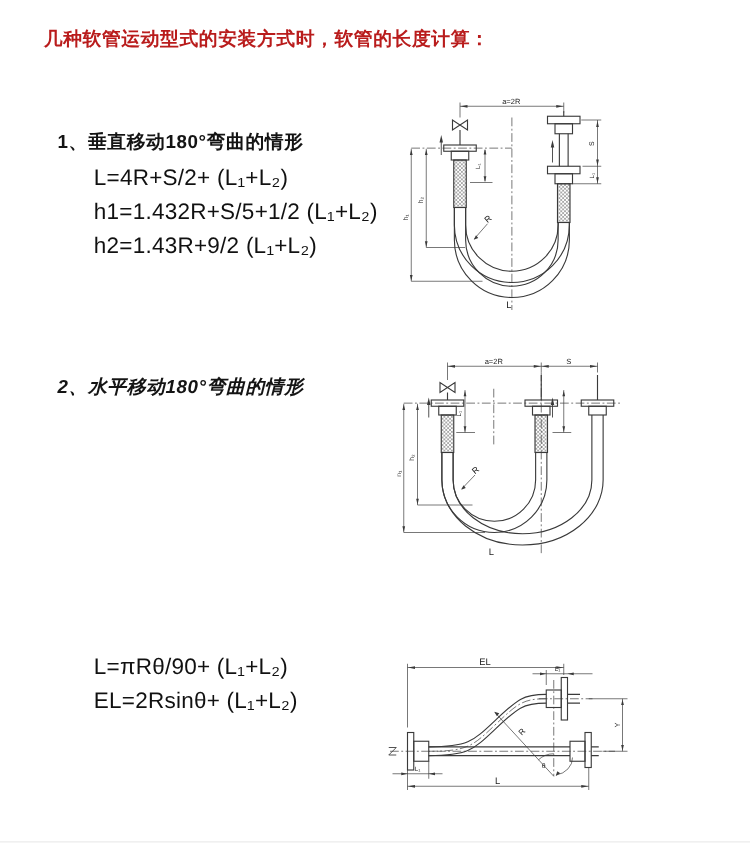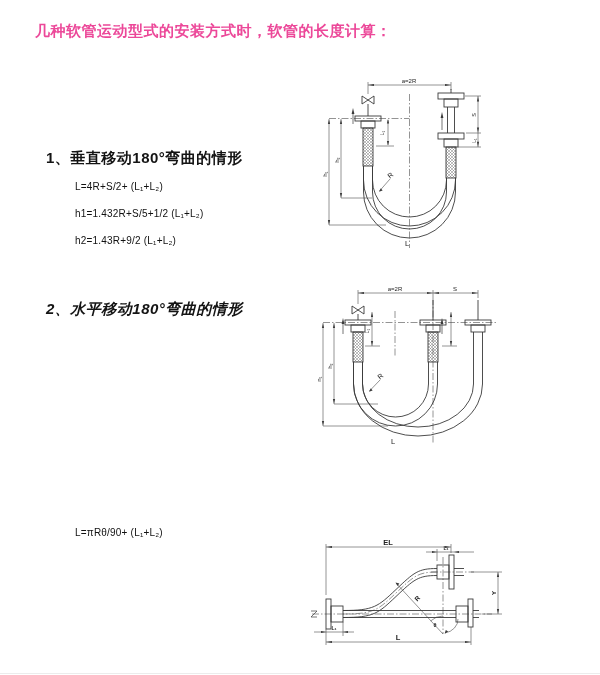--- a/index.html
+++ b/index.html
@@ -1,50 +1,51 @@
 <!DOCTYPE html>
 <html><head>
 <meta charset="utf-8">
 <style>
   html,body{margin:0;padding:0;}
   body{
     width:600px;height:675px;position:relative;background:#ffffff;overflow:hidden;
     font-family:"Liberation Sans","DejaVu Sans",sans-serif;color:#161616;
   }
-  .title{position:absolute;left:35px;top:22px;font-size:15px;font-weight:600;letter-spacing:.5px;color:#ec4899;}
+  .title{position:absolute;left:35px;top:22px;font-size:15px;font-weight:600;letter-spacing:.5px;color:#b91c1c;}
   .section{position:absolute;left:46px;}
   .heading{font-size:15px;font-weight:600;letter-spacing:.5px;color:#141414;}
   .formulas{margin-left:29px;margin-top:6px;}
-  .formula{font-size:10px;line-height:16px;margin-top:11px;color:#111;letter-spacing:.2px;}
+  .formula{font-size:18px;line-height:16px;margin-top:11px;color:#111;letter-spacing:.2px;}
   .diagram{position:absolute;}
   svg{display:block;}
   svg text{font-family:"Liberation Sans","DejaVu Sans",sans-serif;fill:#222;}
   .edge-bottom{position:absolute;left:0;right:0;bottom:1px;height:1px;background:#ececec;}
 </style>
 </head>
 <body>
 
 <div class="title">几种软管运动型式的安装方式时，软管的长度计算：</div>
 
-<div class="section" style="top:104px;margin-top:45px;">
+<div class="section" style="top:104px;">
   <div class="heading">1、垂直移动180°弯曲的情形</div>
   <div class="formulas">
     <div class="formula">L=4R+S/2+ (L₁+L₂)</div>
     <div class="formula">h1=1.432R+S/5+1/2 (L₁+L₂)</div>
     <div class="formula">h2=1.43R+9/2 (L₁+L₂)</div>
   </div>
 </div>
 
 <div class="section" style="top:300px;font-style:italic;">
   <div class="heading">2、水平移动180°弯曲的情形</div>
 </div>
 
 <div class="section" style="top:514px;">
   <div class="formulas">
     <div class="formula">L=πRθ/90+ (L₁+L₂)</div>
+    <div class="formula">EL=2Rsinθ+ (L₁+L₂)</div>
   </div>
 </div>
 
 <div class="diagram" style="left:320px;top:76px;width:185px;height:180px;">
 <svg width="185" height="180" viewBox="0 0 185 180">
   <defs>
     <pattern id="h1p" width="3" height="3" patternUnits="userSpaceOnUse">
       <path d="M0,3 L3,0 M0,0 L3,3" stroke="#5a5a5a" stroke-width="0.4"></path>
     </pattern>
   </defs>
@@ -230,21 +231,21 @@
   <text x="77" y="7" font-size="6" text-anchor="middle">a=2R</text>
   <text x="137" y="7" font-size="6" text-anchor="middle">S</text>
   <text x="50.5" y="47" font-size="5" text-anchor="middle" transform="rotate(-90 50.5 47)">L₁</text>
   <text x="13.5" y="82" font-size="5.5" text-anchor="middle" transform="rotate(-90 13.5 82)">h₂</text>
   <text x="2.5" y="95" font-size="5.5" text-anchor="middle" transform="rotate(-90 2.5 95)">h₁</text>
   <text x="64" y="94" font-size="7" text-anchor="middle" transform="rotate(-40 64 94)">R</text>
   <text x="75" y="160" font-size="7.5" text-anchor="middle">L</text>
 </svg>
 </div>
 
-<div class="diagram" style="left:306px;top:537px;width:210px;height:118px;font-weight:bold;">
+<div class="diagram" style="left:306px;top:524px;width:210px;height:118px;">
 <svg width="210" height="118" viewBox="0 0 210 118">
   <g stroke="#3a3a3a" stroke-width="0.9" fill="none">
 
     <g stroke-width="0.55" stroke-dasharray="7 2 1.5 2">
       <line x1="6" y1="77" x2="186" y2="77"></line>
       <line x1="125" y1="35" x2="168" y2="35"></line>
       <line x1="137" y1="20" x2="137" y2="97"></line>
       <path d="M 37,77 C 68,77 72,73 90,56 C 108,39 112,35 131,35"></path>
     </g>
 

